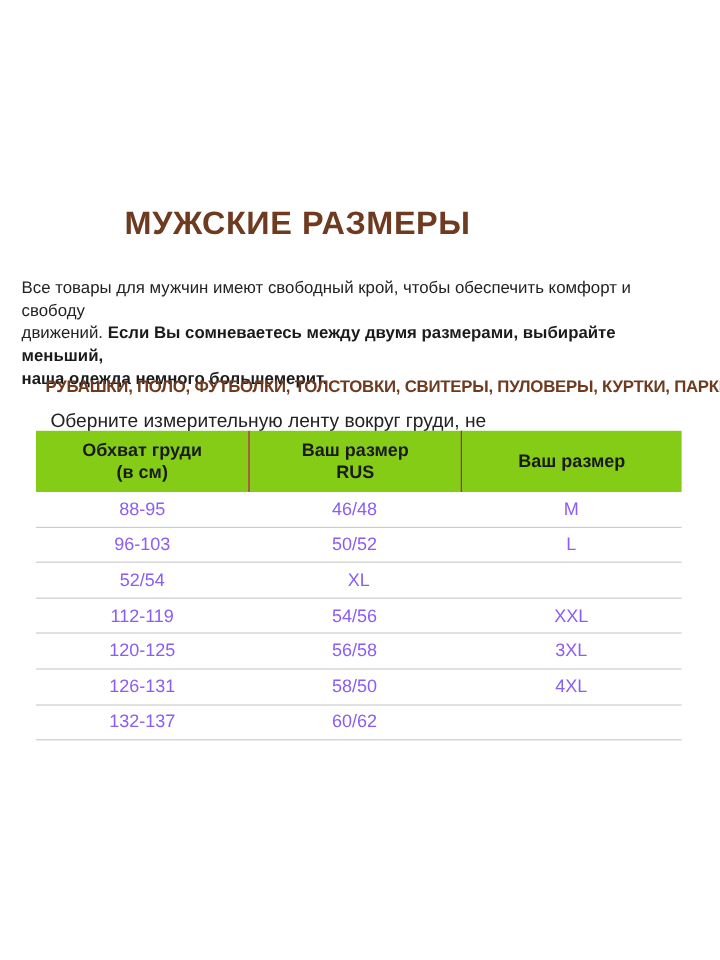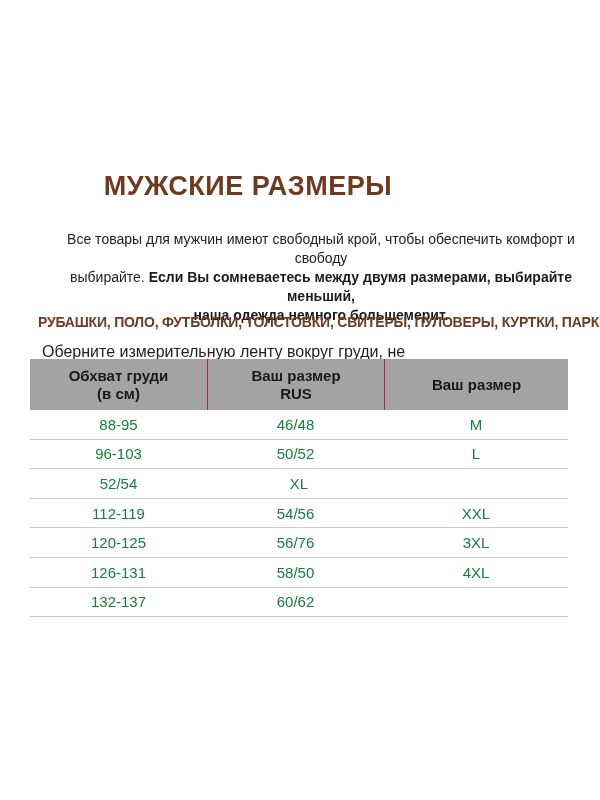--- a/index.html
+++ b/index.html
@@ -30,27 +30,26 @@
     text-align: center;
     font-size: 27px;
     line-height: 31px;
     font-weight: bold;
     letter-spacing: 0.5px;
     color: #6e3b20;
   }
   .intro {
     position: absolute;
     top: 230px;
-    left: 47px;
+    left: 18px;
     width: 548px;
     margin: 0;
     font-size: 14px;
     line-height: 19px;
     color: #222222;
-    text-align: center;
   }
   .intro .line { display: block; }
   .intro b { font-weight: bold; color: #1b1b1b; }
   .category-heading {
     position: absolute;
     top: 305px;
     left: 30px;
     margin: 8px;
     font-size: 14px;
     line-height: 18px;
@@ -69,21 +68,21 @@
     color: #222222;
   }
   .size-table {
     position: absolute;
     top: 359px;
     left: 30px;
     width: 538px;
   }
   .thead {
     display: flex;
-    background: #a3a3a3;
+    background: #84cc16;
     height: 51px;
     font-weight: bold;
     font-size: 15px;
     line-height: 18px;
     color: #1a1a1a;
     text-align: center;
   }
   .thead .cell {
     display: flex;
     flex-direction: column;
@@ -94,37 +93,37 @@
   .col-0 { width: 177px; }
   .col-1 { width: 177px; }
   .col-2 { width: 184px; }
   .thead .col-1, .thead .col-2 { border-left: 1px solid #be185d; }
   .tbody .row {
     display: flex;
     align-items: center;
     height: 28.6px;
     border-bottom: 1px solid #cdcdcd;
     font-size: 15px;
-    color: #15803d;
+    color: #8b5cf6;
     text-align: center;
   }
   .tbody .cell {
     box-sizing: border-box;
   }
 </style>
 </head>
 <body>
 
 <div class="page">
 
   <h1 class="page-title">МУЖСКИЕ РАЗМЕРЫ</h1>
 
   <p class="intro">
     <span class="line"><span>Все товары для мужчин имеют свободный крой, чтобы обеспечить комфорт и свободу</span></span>
-    <span class="line"><span>выбирайте. </span><b>Если Вы сомневаетесь между двумя размерами, выбирайте меньший,</b></span>
+    <span class="line"><span>движений. </span><b>Если Вы сомневаетесь между двумя размерами, выбирайте меньший,</b></span>
     <span class="line"><b>наша одежда немного большемерит.</b></span>
   </p>
 
   <h2 class="category-heading">РУБАШКИ, ПОЛО, ФУТБОЛКИ, ТОЛСТОВКИ, СВИТЕРЫ, ПУЛОВЕРЫ, КУРТКИ, ПАРКИ</h2>
 
   <p class="instruction">Оберните измерительную ленту вокруг груди, не затягивайте ленту.</p>
 
   <div class="size-table">
     <div class="thead">
       <div class="cell col-0">
@@ -154,21 +153,21 @@
           <div class="cell col-1">52/54</div>
           <div class="cell col-2">XL</div>
         </div>
         <div class="row">
           <div class="cell col-0">112-119</div>
           <div class="cell col-1">54/56</div>
           <div class="cell col-2">XXL</div>
         </div>
         <div class="row">
           <div class="cell col-0">120-125</div>
-          <div class="cell col-1">56/76</div>
+          <div class="cell col-1">56/58</div>
           <div class="cell col-2">3XL</div>
         </div>
         <div class="row">
           <div class="cell col-0">126-131</div>
           <div class="cell col-1">58/50</div>
           <div class="cell col-2">4XL</div>
         </div>
         <div class="row">
           <div class="cell col-0">132-137</div>
           <div class="cell col-1">60/62</div>

